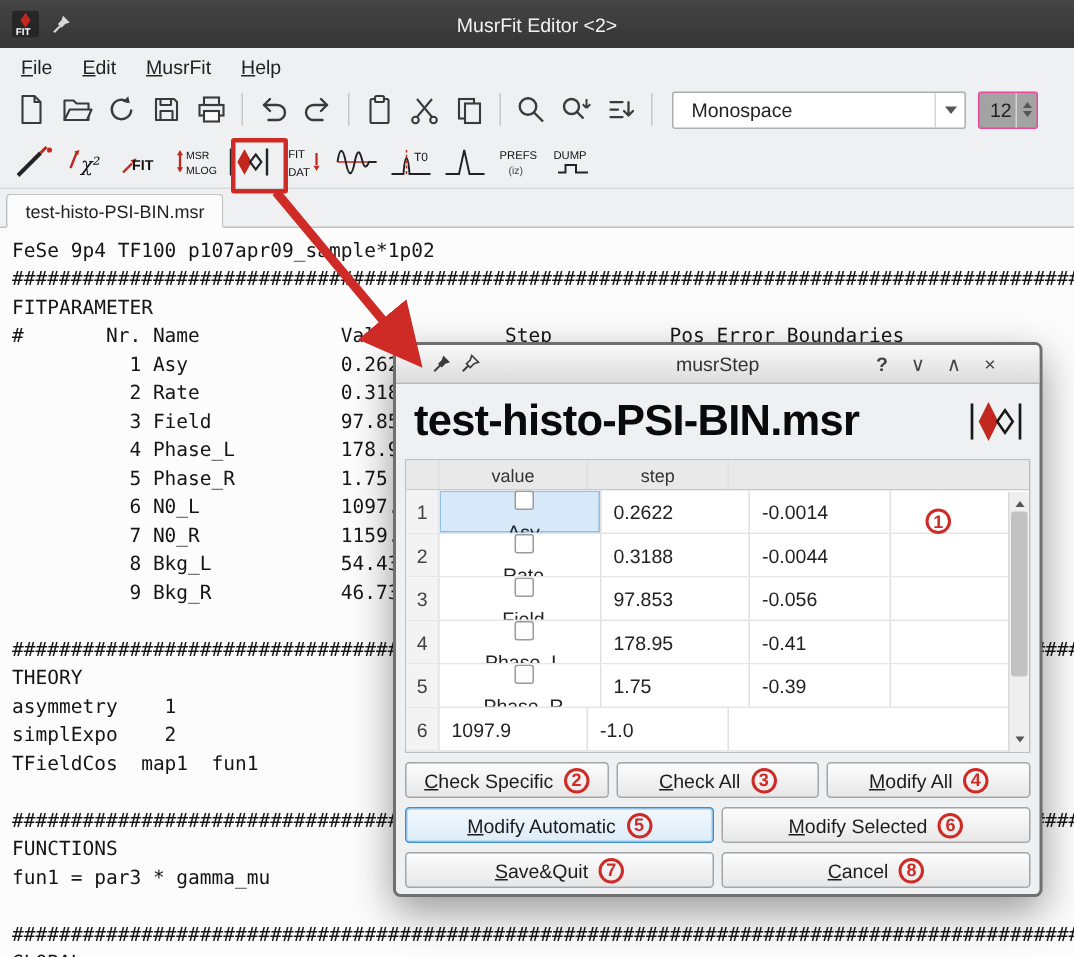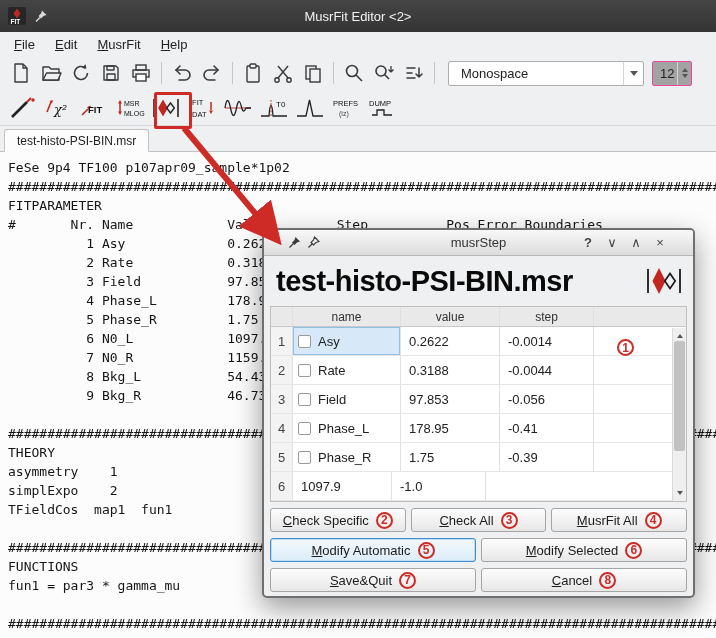--- a/index.html
+++ b/index.html
@@ -71,21 +71,21 @@
   .pt-header .pt-cell { display:flex; align-items:center; justify-content:center; }
   .pt-cell { border-right:1px solid #e0e0e0; overflow:hidden; }
   .pt-num   { width:22px; flex:none; display:flex; align-items:center; justify-content:center;
               background:#f3f3f3; color:#444; }
   .pt-header .pt-num { background:#e9e9e9; }
   .pt-name  { width:108px; flex:none; }
   .pt-value { width:99px;  flex:none; }
   .pt-step  { width:94px;  flex:none; }
   .pt-extra { flex:1; border-right:none; }
   .pt-row { display:flex; height:29px; border-bottom:1px solid #e6e6e6; background:#fff; }
-  .pt-row .pt-name { display:flex; align-items:center; gap:7px; padding-left:5px; }
+  .pt-row .pt-name { display:flex; align-items:center; gap:7px; padding-left:5px;flex-direction:column; }
   .pt-row .pt-value, .pt-row .pt-step { display:flex; align-items:center; padding-left:8px; }
   .pt-row:first-child .pt-name { background:#d7e9f8; box-shadow:inset 0 0 0 1px #8fc0e4; }
   .checkbox { width:13px; height:13px; background:#fdfdfd; border:1px solid #9a9a9a;
               border-radius:2px; flex:none; }
 
   .pt-scrollbar { position:absolute; top:21px; right:0; bottom:0; width:14px;
                   background:#efefef; border-left:1px solid #d9d9d9; }
   .sb-arrow { position:absolute; left:0; width:14px; height:13px; display:flex;
               align-items:center; justify-content:center; }
   .sb-arrow.up { top:0; } .sb-arrow.down { bottom:0; }
@@ -389,21 +389,20 @@
             <line x1="35" y1="5" x2="35" y2="29" stroke="#1a1a1a" stroke-width="1.8"></line>
             <path d="M14 4l6.5 13L14 30 7.5 17z" fill="#c2271f"></path>
             <path d="M25 9.5l5.2 7.5-5.2 7.5-5.2-7.5z" fill="none" stroke="#1a1a1a" stroke-width="1.7"></path>
           </svg>
         </span>
     </div>
 
     <div class="ptable">
       <div class="pt-header">
         <div class="pt-cell pt-num"></div>
-        <div class="pt-cell pt-name">name</div>
         <div class="pt-cell pt-value">value</div>
         <div class="pt-cell pt-step">step</div>
         <div class="pt-cell pt-extra"></div>
       </div>
       <div>
 
       <div class="pt-row">
           <div class="pt-cell pt-num">1</div>
           <div class="pt-cell pt-name">
             <span class="checkbox"></span>
@@ -475,21 +474,21 @@
     <div class="btn-row">
       <button class="dlg-btn">
         <span class="btn-label">Check Specific</span>
         <span class="ann-circle">2</span>
       </button>
       <button class="dlg-btn">
         <span class="btn-label">Check All</span>
         <span class="ann-circle">3</span>
       </button>
       <button class="dlg-btn">
-        <span class="btn-label">MusrFit All</span>
+        <span class="btn-label">Modify All</span>
         <span class="ann-circle">4</span>
       </button>
     </div>
     <div class="btn-row">
       <button class="dlg-btn focused">
         <span class="btn-label">Modify Automatic</span>
         <span class="ann-circle">5</span>
       </button>
       <button class="dlg-btn">
         <span class="btn-label">Modify Selected</span>

